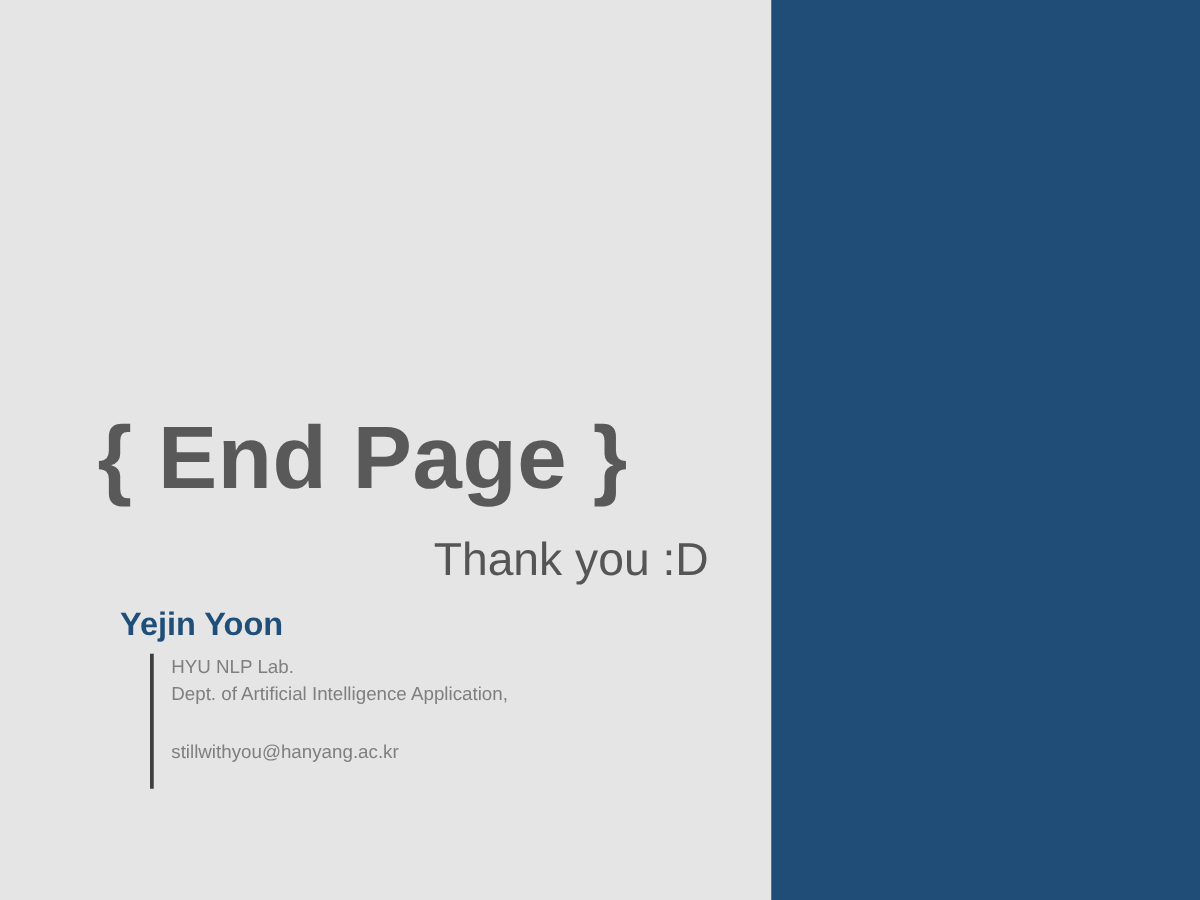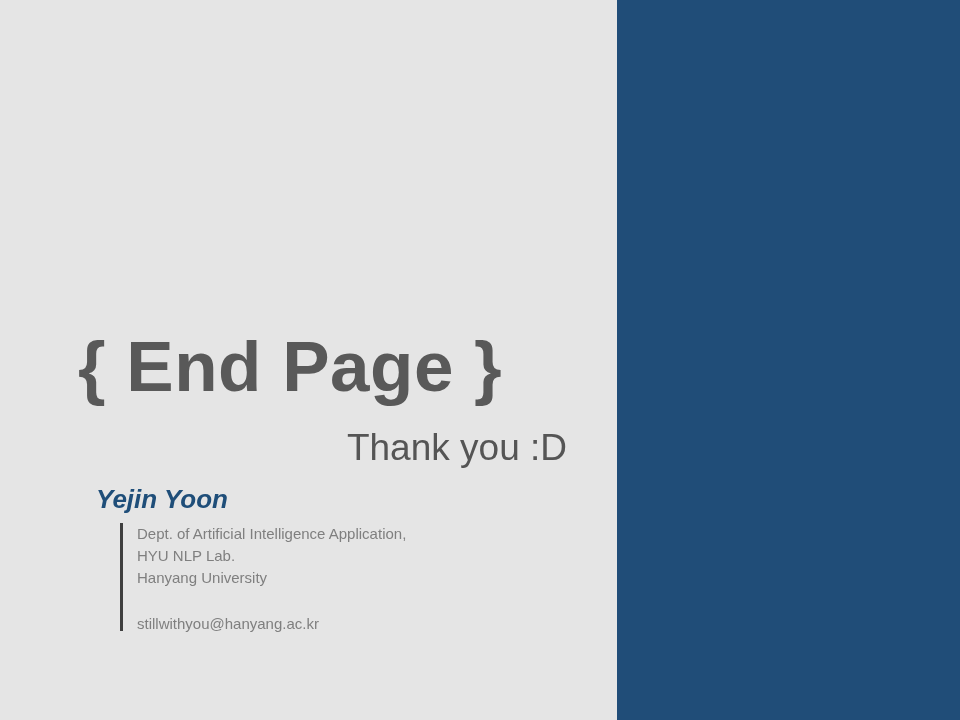--- a/index.html
+++ b/index.html
@@ -59,21 +59,20 @@
   }
   #author-name {
     position: absolute;
     left: 96px;
     top: 485px;
     font-size: 26px;
     font-weight: bold;
     color: #1F4E79;
     white-space: nowrap;
     line-height: 1.15;
-    font-style: italic;
   }
   #affiliation-block {
     position: absolute;
     left: 120px;
     top: 523px;
     padding-left: 14px;
     border-left: 3px solid #3F3F3F;
     height: 108px;
     box-sizing: border-box;
   }
@@ -100,20 +99,19 @@
 
   <div id="content">
 
     <div id="title">{ End Page }</div>
 
     <div id="subtitle">Thank you :D</div>
 
     <div id="author-name">Yejin Yoon</div>
 
     <div id="affiliation-block">
+      <div class="affil-line">HYU NLP Lab.</div>
       <div class="affil-line">Dept. of Artificial Intelligence Application,</div>
-      <div class="affil-line">HYU NLP Lab.</div>
-      <div class="affil-line">Hanyang University</div>
       <div id="email-line">stillwithyou@hanyang.ac.kr</div>
     </div>
 
   </div>
 </div>
 
 </body></html>

